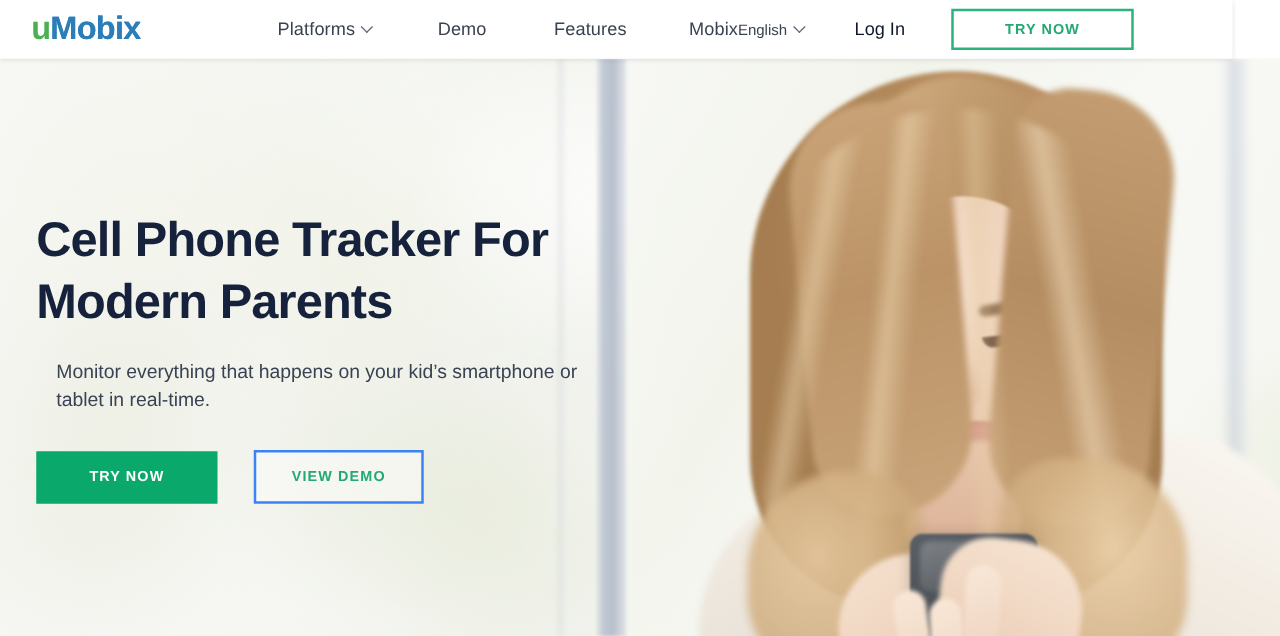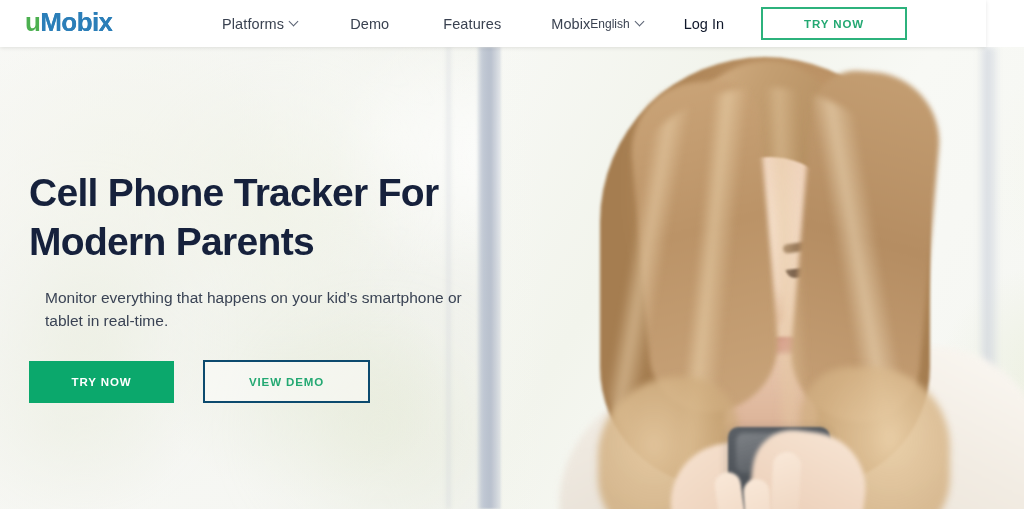--- a/index.html
+++ b/index.html
@@ -410,22 +410,22 @@
     background:#0BA86C;
     color:#ffffff;
     font-size:11.5px; font-weight:bold;
     letter-spacing:0.9px;
     display:flex; align-items:center; justify-content:center;
     cursor:pointer;
     margin-right:29px;
     white-space:nowrap;
   }
   .btn-view-demo {
-    width:167px; height:43px;
-    border:2px solid #0c4a6e;
+    width:136px; height:43px;
+    border:2px solid #3b82f6;
     background:rgba(252,252,250,0.55);
     color:#23A872;
     font-size:11.5px; font-weight:bold;
     letter-spacing:0.9px;
     display:flex; align-items:center; justify-content:center;
     cursor:pointer;
     white-space:nowrap;
   }
 
   .avail-row {

